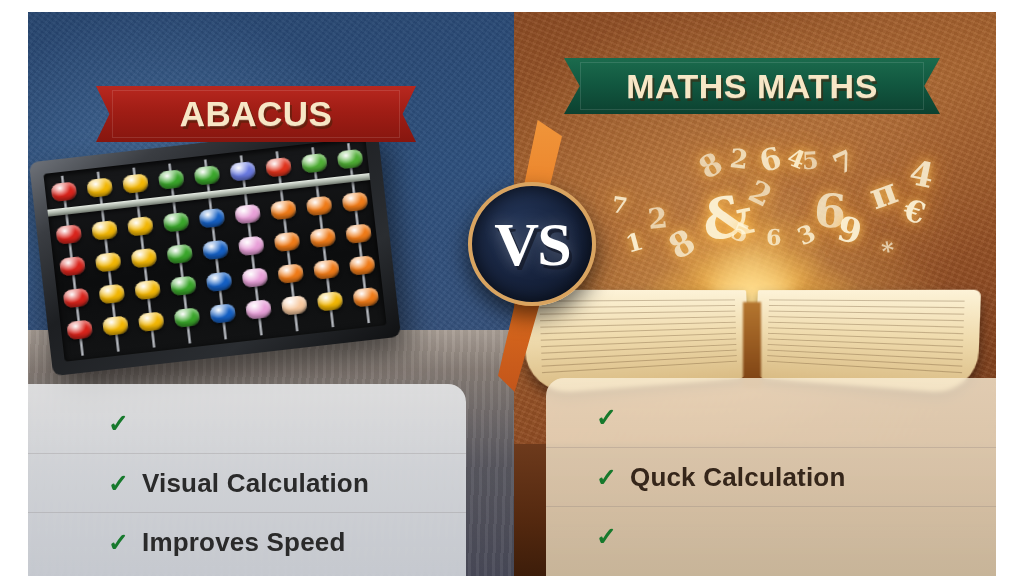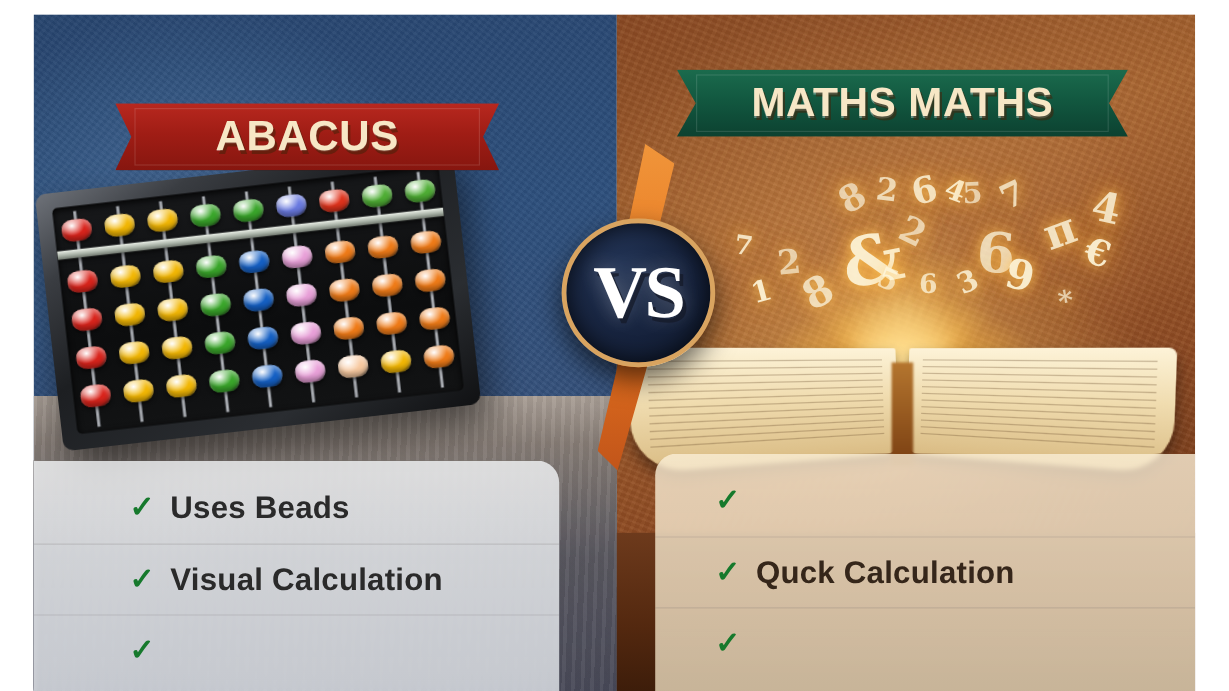--- a/index.html
+++ b/index.html
@@ -271,28 +271,28 @@
     </div>
 
     <div class="bolt"></div>
     <div class="vs-badge">
       <span class="vs-text">VS</span>
     </div>
 
     <div class="card card-left">
       <div class="feature">
         <span class="tick">✓</span>
-        <span class="flabel">Uses Beads</span>
       </div>
       <div class="feature">
         <span class="tick">✓</span>
         <span class="flabel">Visual Calculation</span>
       </div>
       <div class="feature">
         <span class="tick">✓</span>
+        <span class="flabel">Improves Speed</span>
       </div>
     </div>
 
     <div class="card card-right">
       <div class="feature">
         <span class="tick">✓</span>
       </div>
       <div class="feature">
         <span class="tick">✓</span>
         <span class="flabel">Quck Calculation</span>

